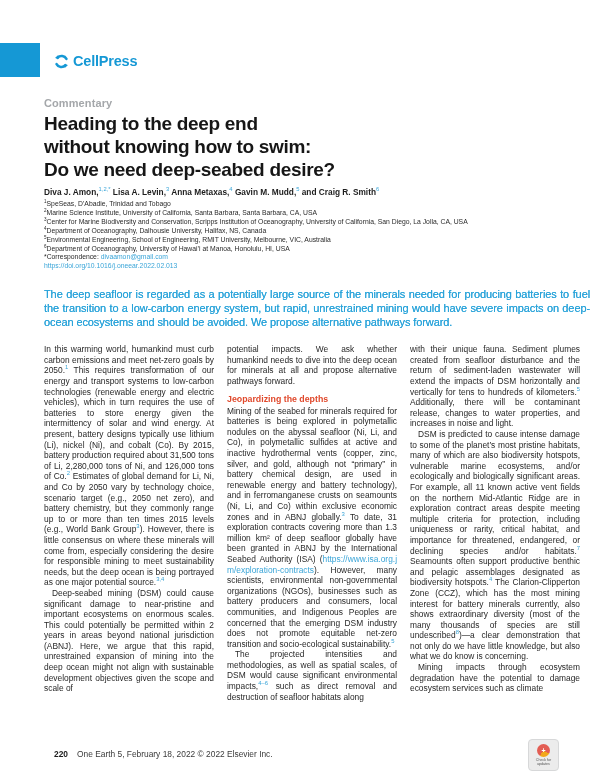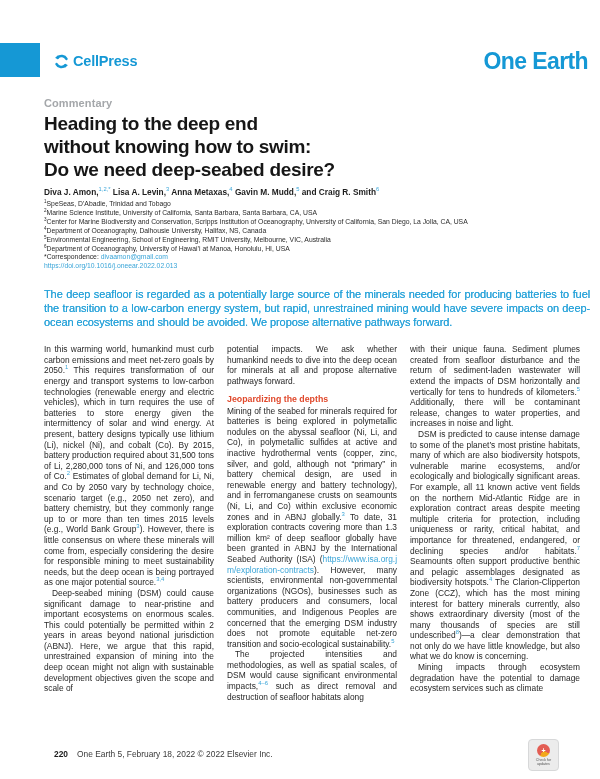--- a/index.html
+++ b/index.html
@@ -65,21 +65,20 @@
           <g fill="none" stroke="#1598d5" stroke-width="3.4" stroke-linecap="round">
             <path d="M16.6 6.6A7.3 7.3 0 0 0 4.7 5.1"></path>
             <path d="M3.4 13.4a7.3 7.3 0 0 0 11.9 1.5"></path>
           </g>
           <path fill="#1598d5" d="M5.6 1.2l.5 5-4.8-1z"></path>
           <path fill="#1598d5" d="M14.4 18.8l-.5-5 4.8 1z"></path>
         </svg>
       </span>
       <span>CellPress</span>
     </div>
-    <div class="journal">One Earth</div>
   </div>
 
   <div class="content">
     <div class="kicker">Commentary</div>
 
     <h1 class="title">
       <span>Heading to the deep end</span><br>
       <span>without knowing how to swim:</span><br>
       <span>Do we need deep-seabed desire?</span>
     </h1>

